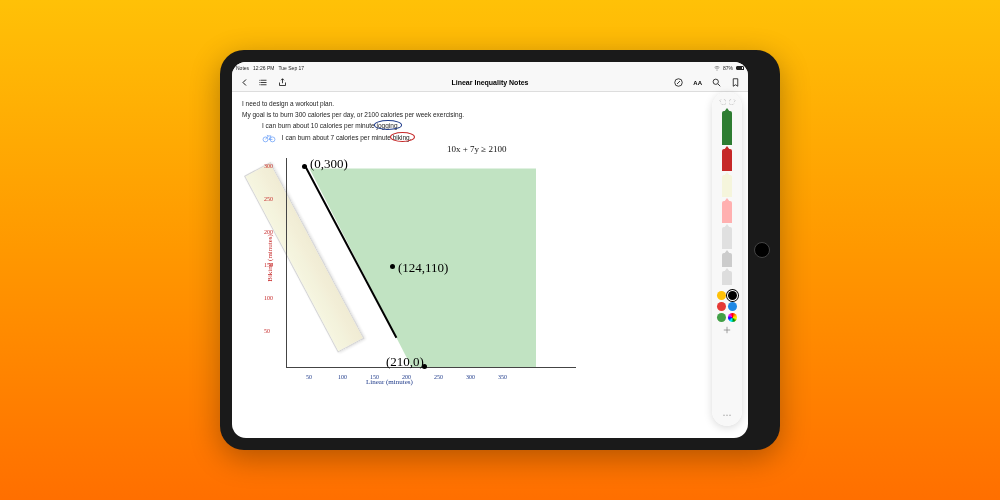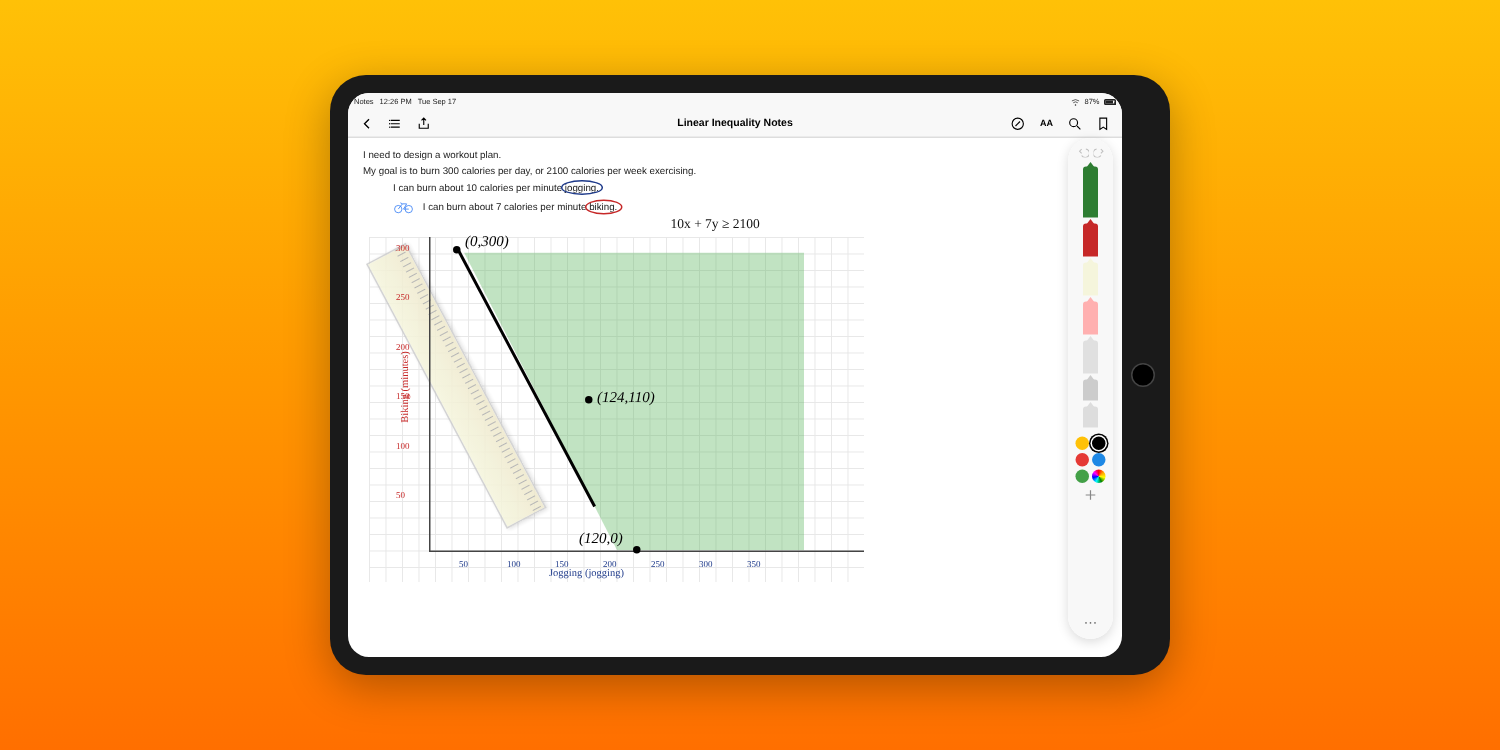--- a/index.html
+++ b/index.html
@@ -130,21 +130,21 @@
   }
   .diag {
     position:absolute;
     left: 58px; top: 8px;
     width: 2px; height: 195px;
     background:#000;
     transform-origin: top left;
     transform: rotate(-28deg);
   }
   .pt { position:absolute; width:5px; height:5px; background:#000; border-radius:50%; }
-  .pt-label { position:absolute; font-size:10px; color:#000;font-style:italic; }
+  .pt-label { position:absolute; font-size:13px; color:#000; }
   .ruler {
     position:absolute;
     left:-2px; top:18px;
     width:30px; height:200px;
     background: linear-gradient(90deg, #f5f5dc 0%, #eee8cc 100%);
     border:0.5px solid #ccc;
     transform: rotate(-28deg);
     transform-origin: top left;
     opacity:0.85;
     box-shadow: 1px 1px 3px rgba(0,0,0,0.15);
@@ -263,21 +263,21 @@
         <div class="grid-bg"></div>
         <div class="ruler">
             <div class="ruler-ticks"></div>
           </div>
         <div class="shade"></div>
         <div class="axis-y"></div>
         <div class="axis-x"></div>
         <div class="diag"></div>
 
         <div class="hand ylabel">Biking (minutes)</div>
-        <div class="hand xlabel">Jogging (jogging)</div>
+        <div class="hand xlabel">Linear (minutes)</div>
 
         <span class="hand tick-y" style="top:5px">300</span>
         <span class="hand tick-y" style="top:38px">250</span>
         <span class="hand tick-y" style="top:71px">200</span>
         <span class="hand tick-y" style="top:104px">150</span>
         <span class="hand tick-y" style="top:137px">100</span>
         <span class="hand tick-y" style="top:170px">50</span>
 
         <span class="hand tick-x" style="left:60px">50</span>
         <span class="hand tick-x" style="left:92px">100</span>
@@ -287,21 +287,21 @@
         <span class="hand tick-x" style="left:220px">300</span>
         <span class="hand tick-x" style="left:252px">350</span>
 
         <div class="pt" style="left:56px; top:6px"></div>
         <span class="hand pt-label" style="left:64px; top:-2px">(0,300)</span>
 
         <div class="pt" style="left:144px; top:106px"></div>
         <span class="hand pt-label" style="left:152px; top:102px">(124,110)</span>
 
         <div class="pt" style="left:176px; top:206px"></div>
-        <span class="hand pt-label" style="left:140px; top:196px">(120,0)</span>
+        <span class="hand pt-label" style="left:140px; top:196px">(210,0)</span>
       </div>
     </div>
 
     <div class="palette">
       <div class="p-icons-top">
         <svg class="p-mini" viewBox="0 0 10 10">
             <path d="M7 2a4 4 0 1 1-4 6M3 2l-2 2 2 2" fill="none" stroke="#888" stroke-width="1"></path>
           </svg>
         <svg class="p-mini" viewBox="0 0 10 10">
             <path d="M3 2a4 4 0 1 0 4 6M7 2l2 2-2 2" fill="none" stroke="#888" stroke-width="1"></path>

